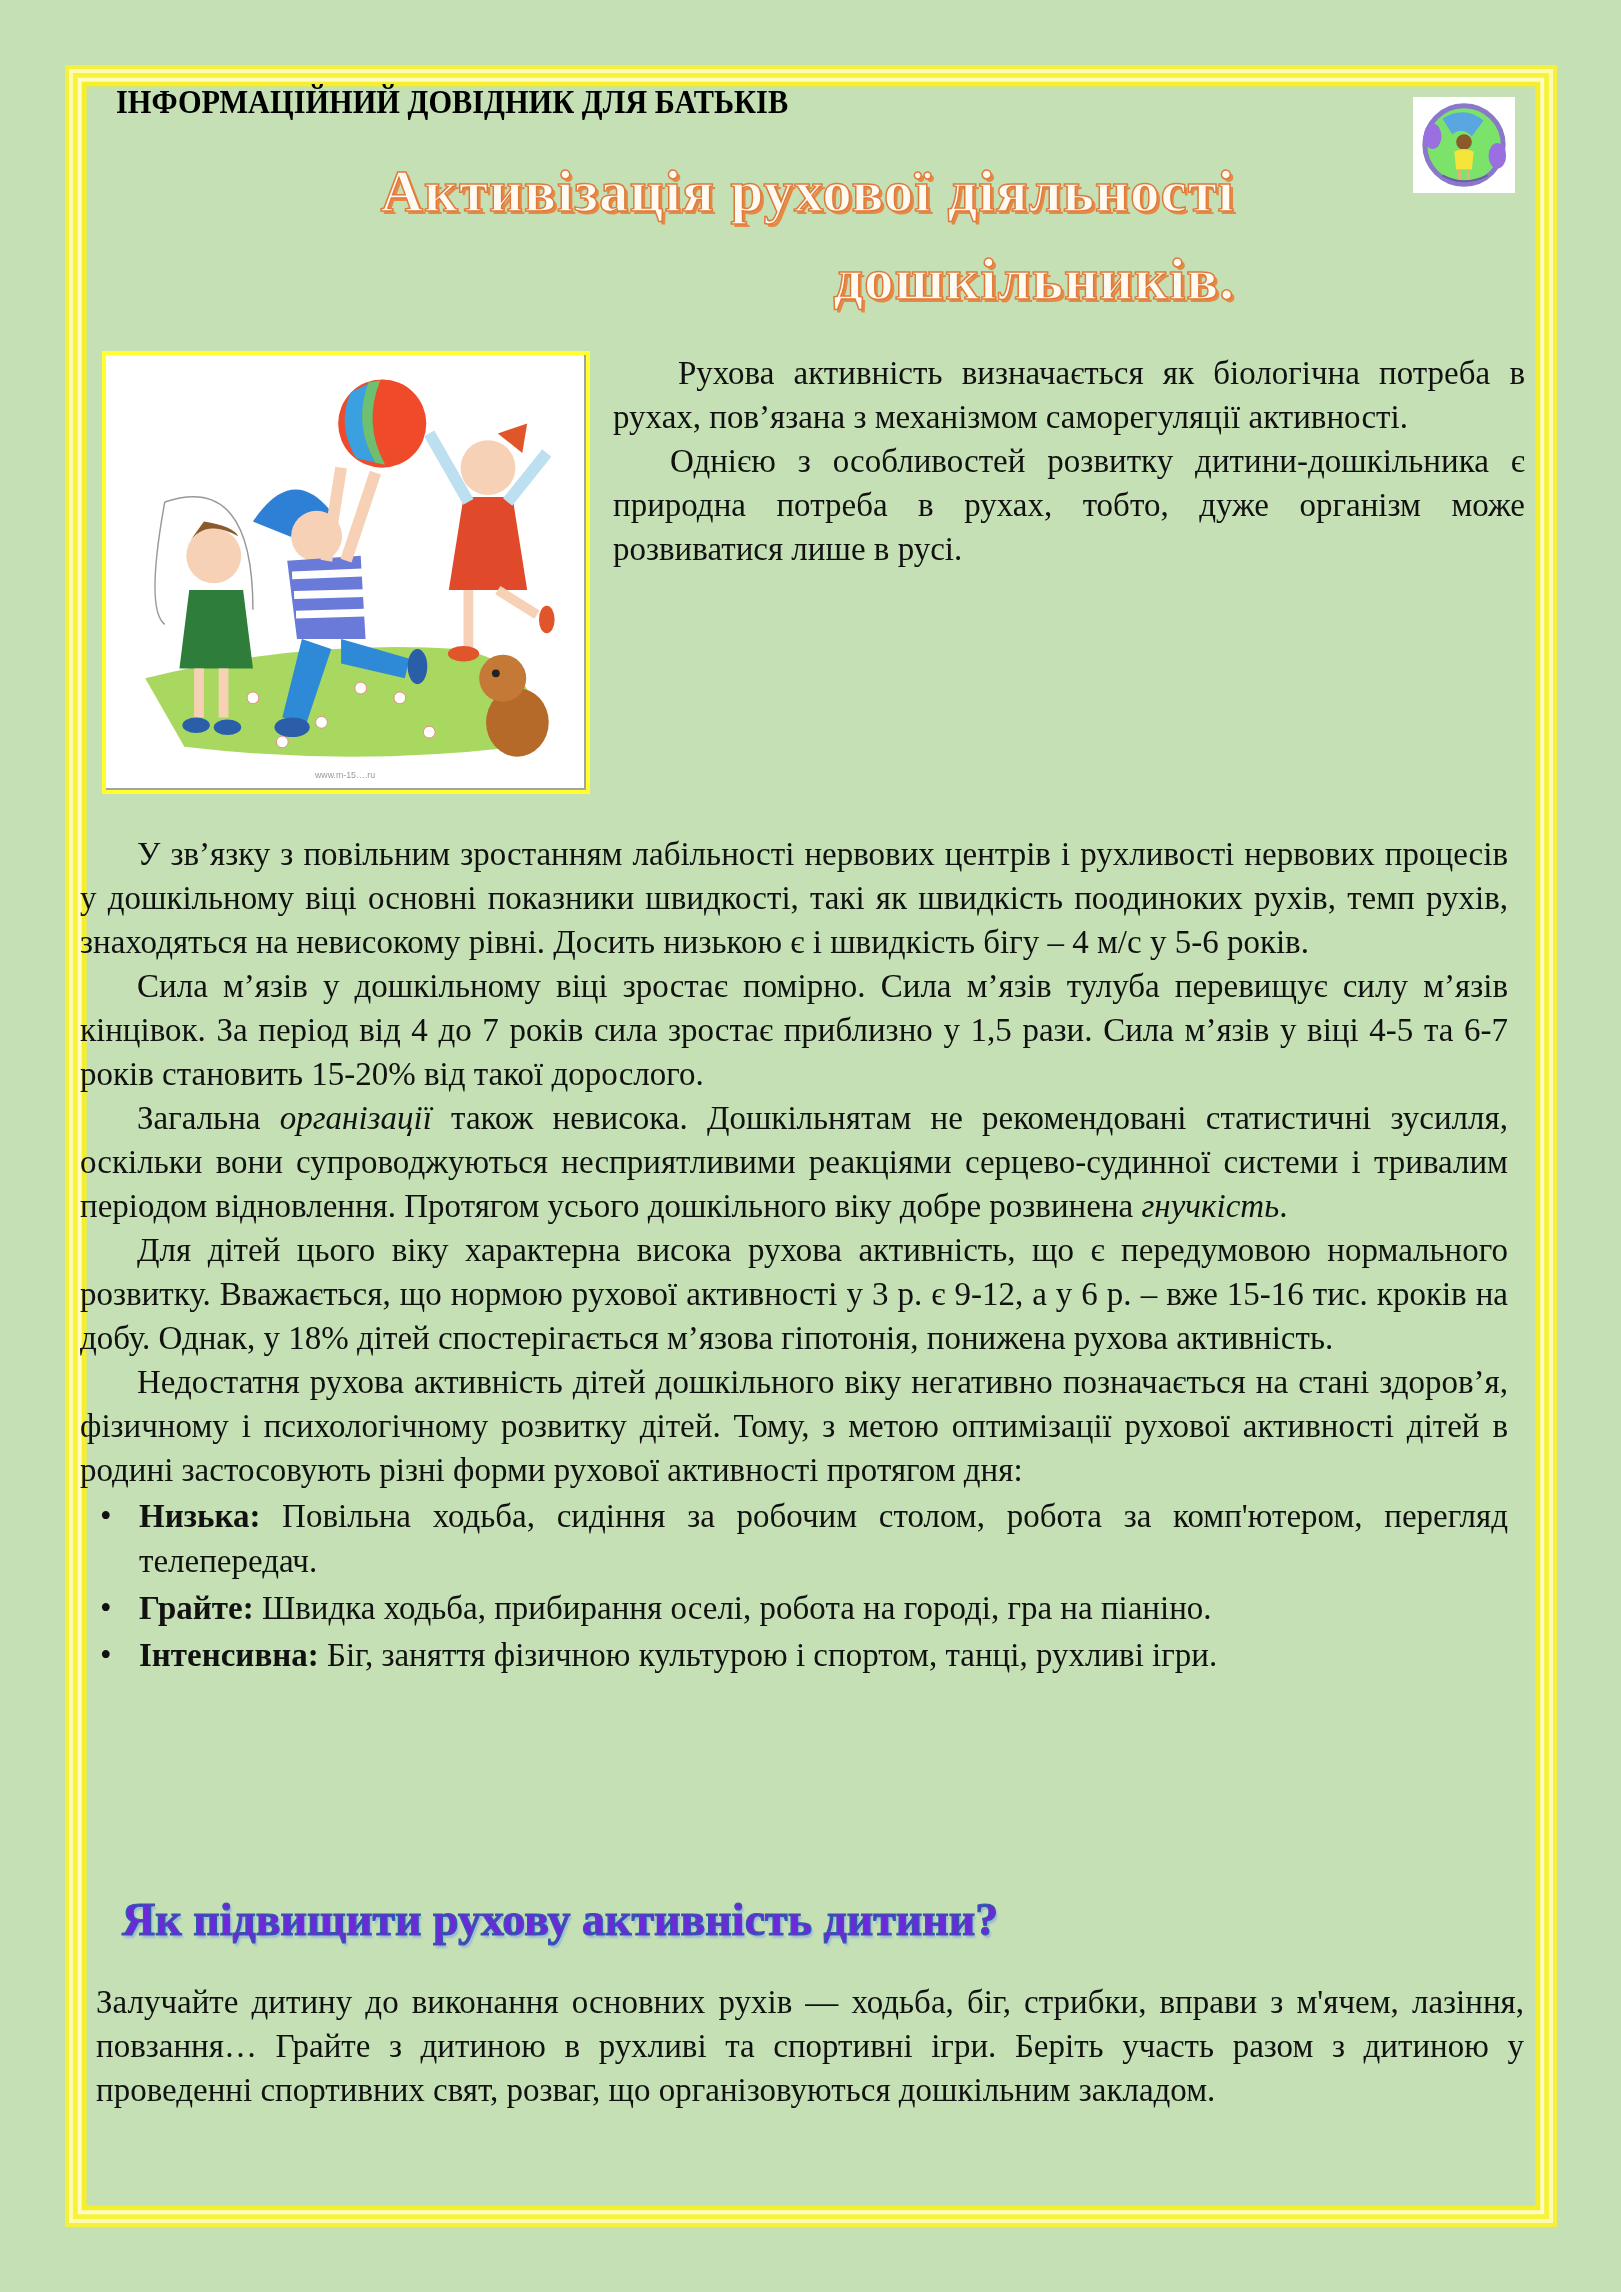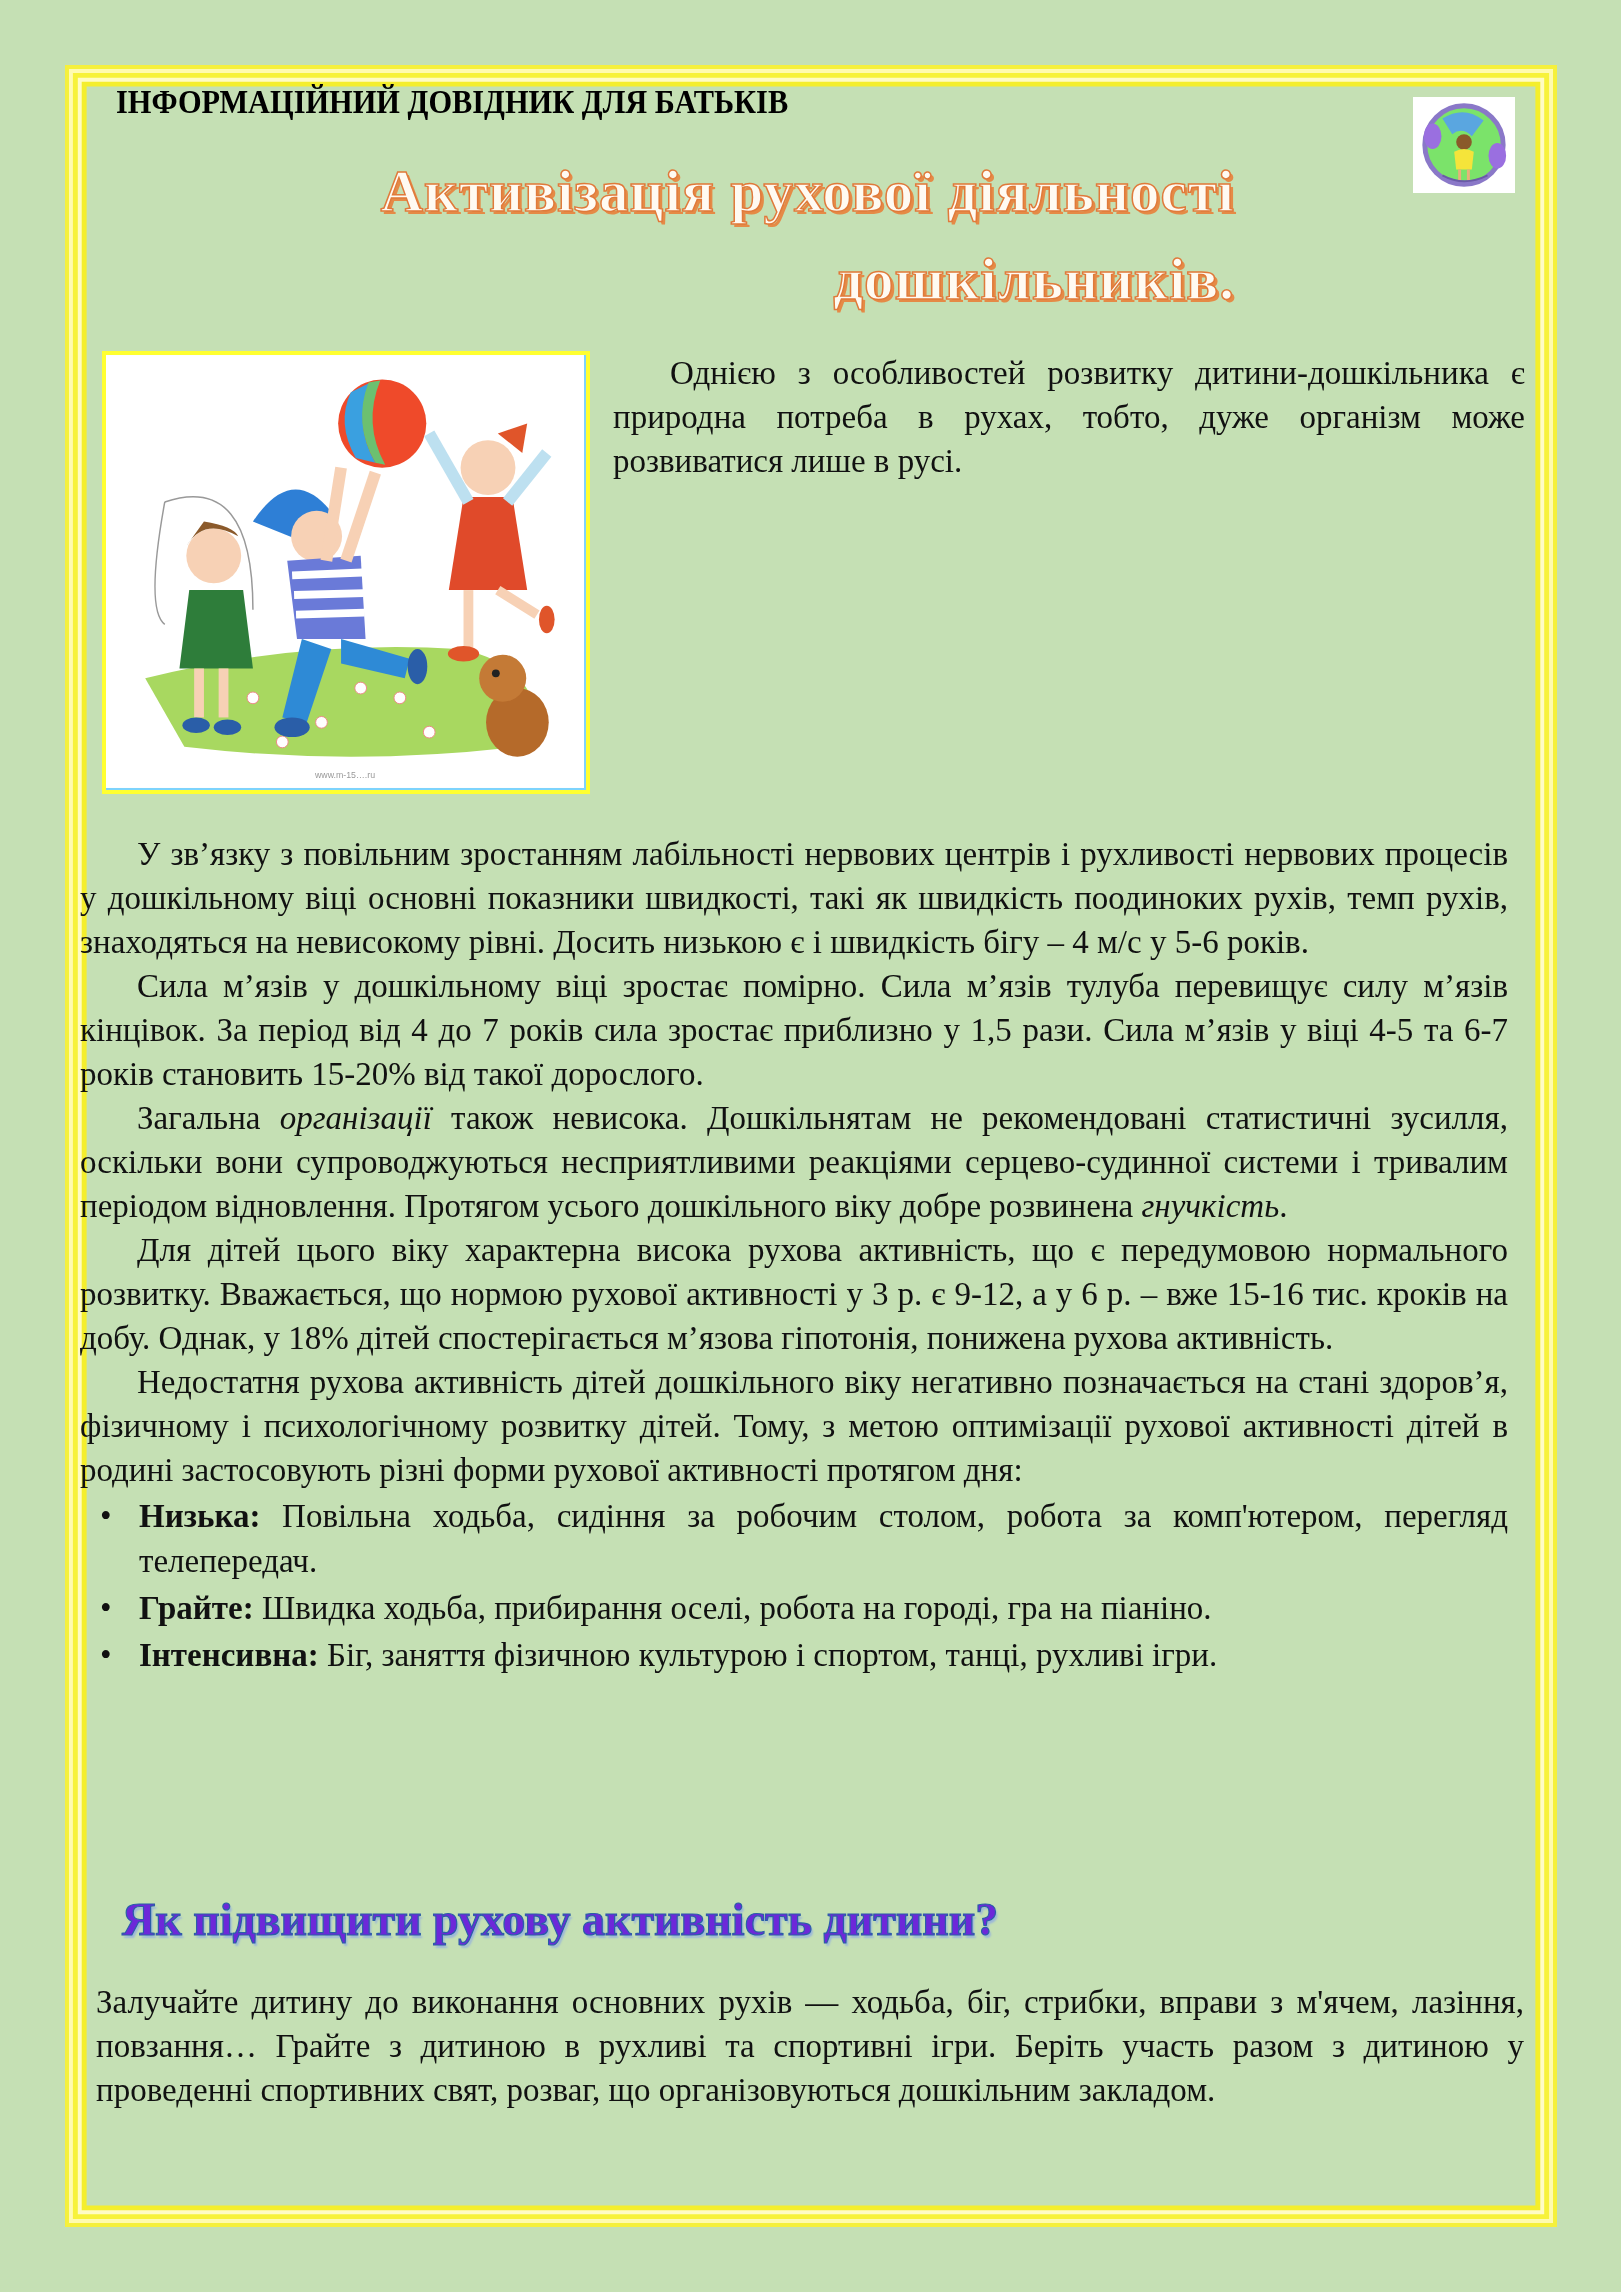--- a/index.html
+++ b/index.html
@@ -52,21 +52,21 @@
     letter-spacing: 1px;
   }
   .title span { display: block; }
   .title .l2 { margin-left: 0px; }
   .picture {
     position: absolute;
     left: 102px; top: 351px;
     width: 488px; height: 443px;
     box-sizing: border-box;
     border: 4.9px solid #ffff30;
-    background: #7dd3fc;
+    background: #a3a3a3;
     overflow: hidden;
   }
   .text {
     font-size: 33px;
     line-height: 44px;
     text-align: justify;
   }
   .text p { margin: 0; text-indent: 57px; }
   .col-right {
     position: absolute;
@@ -187,20 +187,21 @@
     <ellipse cx="450" cy="270" rx="8" ry="14" fill="#e0552a"></ellipse>
 
     <ellipse cx="420" cy="375" rx="32" ry="35" fill="#b56a2a"></ellipse>
     <circle cx="405" cy="330" r="24" fill="#c47a36"></circle>
     <circle cx="398" cy="325" r="4" fill="#222"></circle>
     <text x="244" y="432" font-size="9" fill="#999" text-anchor="middle" font-family="Liberation Sans, sans-serif">www.m-15….ru</text>
   </svg>
 </div>
 
 <div class="col-right text">
+  <p style="text-indent:65px">Рухова активність визначається як біологічна потреба в рухах, пов’язана з механізмом саморегуляції активності.</p>
   <p style="text-indent:57px">Однією з особливостей розвитку дитини-дошкільника є природна потреба в рухах, тобто, дуже організм може розвиватися лише в русі.</p>
 </div>
 
 <div class="col-full text">
   <p>У зв’язку з повільним зростанням лабільності нервових центрів і рухливості нервових процесів у дошкільному віці основні показники швидкості, такі як швидкість поодиноких рухів, темп рухів, знаходяться на невисокому рівні. Досить низькою є і швидкість бігу – 4 м/с у 5-6 років.</p>
   <p>Сила м’язів у дошкільному віці зростає помірно. Сила м’язів тулуба перевищує силу м’язів кінцівок. За період від 4 до 7 років сила зростає приблизно у 1,5 рази. Сила м’язів у віці 4-5 та 6-7 років становить 15-20% від такої дорослого.</p>
   <p><span>Загальна </span><em>організації</em><span> також невисока. Дошкільнятам не рекомендовані статистичні зусилля, оскільки вони супроводжуються несприятливими реакціями серцево-судинної системи і тривалим періодом відновлення. Протягом усього дошкільного віку добре розвинена </span><em>гнучкість</em><span>.</span></p>
   <p>Для дітей цього віку характерна висока рухова активність, що є передумовою нормального розвитку. Вважається, що нормою рухової активності у 3 р. є 9-12, а у 6 р. – вже 15-16 тис. кроків на добу. Однак, у 18% дітей спостерігається м’язова гіпотонія, понижена рухова активність.</p>
   <p>Недостатня рухова активність дітей дошкільного віку негативно позначається на стані здоров’я, фізичному і психологічному розвитку дітей. Тому, з метою оптимізації рухової активності дітей в родині застосовують різні форми рухової активності протягом дня:</p>
   <ul>

